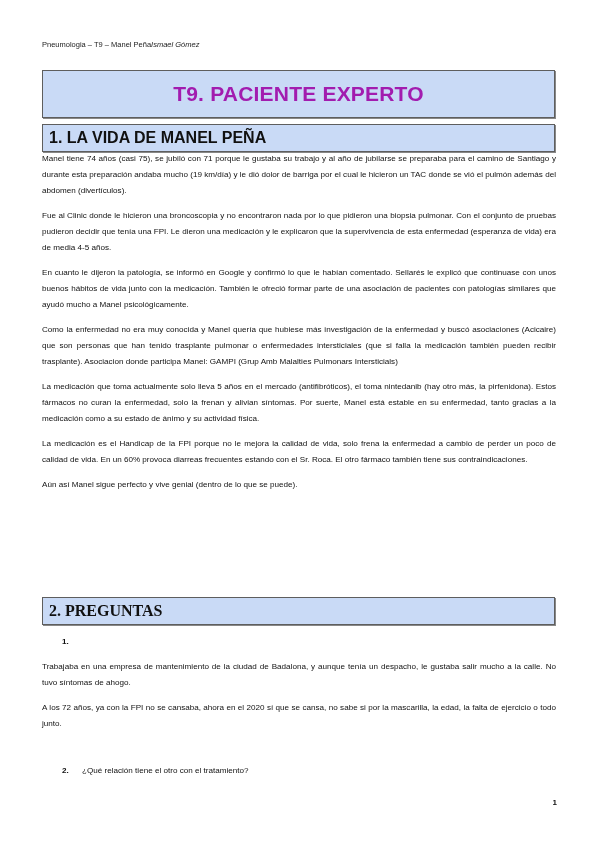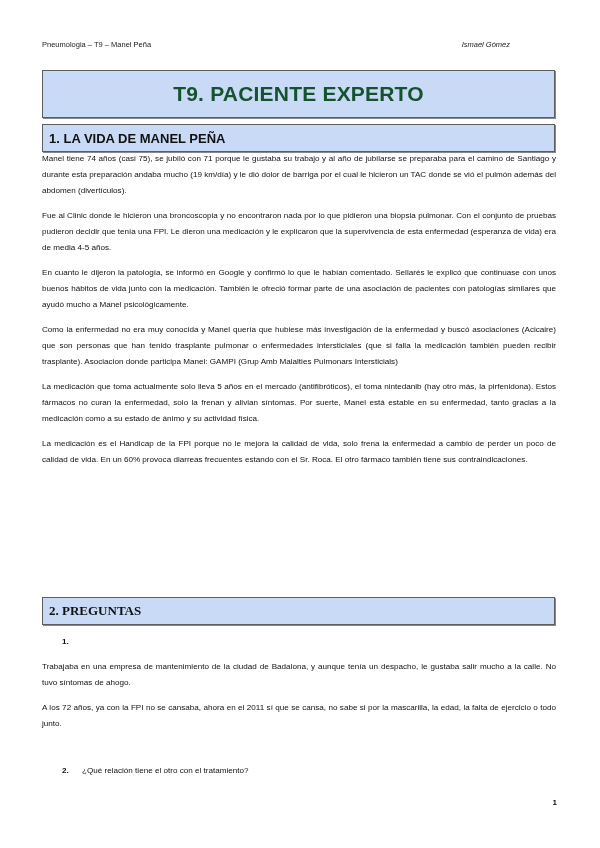--- a/index.html
+++ b/index.html
@@ -1,28 +1,28 @@
 <!DOCTYPE html>
 <html><head>
   <meta charset="utf-8">
   <style>
     html, body { margin: 0; padding: 0; background: #ffffff; }
     body { width: 600px; height: 848px; position: relative; overflow: hidden;
            font-family: "Liberation Sans", "DejaVu Sans", sans-serif; color: #111; }
     .page-header { position: absolute; top: 40px; left: 42px; right: 44px;
-                   font-size: 7.5px; display: flex; justify-content: space-between; color: #222; }
+                   font-size: 7.5px; display: flex; color: #222; }
     .page-header .right { margin-right: 46px; font-style: italic; }
     .title-box { position: absolute; left: 42px; top: 70px; width: 511px; height: 46px;
                  background: #c9daf6; border: 1.5px solid #5e5e5e; box-shadow: 1px 1px 0 #888;
                  display: flex; align-items: center; justify-content: center; }
-    .title-box h1 { margin: 0; font-size: 21px; font-weight: bold; letter-spacing: 0.2px; color: #14532d; }
+    .title-box h1 { margin: 0; font-size: 21px; font-weight: bold; letter-spacing: 0.2px; color: #a21caf; }
     .section-box { position: absolute; left: 42px; width: 511px; height: 26px;
                    background: #c9daf6; border: 1.5px solid #5e5e5e; box-shadow: 1px 1px 0 #888;
                    display: flex; align-items: center; }
-    .section-box h2 { margin: 0 16px 0 6px; font-size: 13px; font-weight: bold; color: #111; }
+    .section-box h2 { margin: 0 16px 0 6px; font-size: 16px; font-weight: bold; color: #111; }
     .content { position: absolute; left: 42px; width: 514px; font-size: 8.1px; line-height: 16px; }
     .content p { margin: 0 0 9px 0; text-align: justify; }
     .question { display: flex; font-size: 8.1px; line-height: 16px; margin: 0 0 9px 0; }
     .question .num { width: 20px; margin-left: 20px; font-weight: bold; }
     .page-number { position: absolute; right: 43px; top: 798px; font-size: 8px; font-weight: bold; }
     em { font-style: italic; }
   </style>
 </head>
 <body>
 
@@ -39,32 +39,33 @@
   <h2>1. LA VIDA DE MANEL PEÑA</h2>
 </div>
 
 <div class="content" style="top:151px;">
   <p>Manel tiene 74 años (casi 75), se jubiló con 71 porque le gustaba su trabajo y al año de jubilarse se preparaba para el camino de Santiago y durante esta preparación andaba mucho (19 km/día) y le dió dolor de barriga por el cual le hicieron un TAC donde se vió el pulmón además del abdomen (divertículos).</p>
   <p>Fue al Clinic donde le hicieron una broncoscopia y no encontraron nada por lo que pidieron una biopsia pulmonar. Con el conjunto de pruebas pudieron decidir que tenía una FPI. Le dieron una medicación y le explicaron que la supervivencia de esta enfermedad (esperanza de vida) era de media 4-5 años.</p>
   <p>En cuanto le dijeron la patología, se informó en Google y confirmó lo que le habían comentado. Sellarés le explicó que continuase con unos buenos hábitos de vida junto con la medicación. También le ofreció formar parte de una asociación de pacientes con patologías similares que ayudó mucho a Manel psicológicamente.</p>
   <p>Como la enfermedad no era muy conocida y Manel quería que hubiese más investigación de la enfermedad y buscó asociaciones (Acicaire) que son personas que han tenido trasplante pulmonar o enfermedades intersticiales (que si falla la medicación también pueden recibir trasplante). Asociacion donde participa Manel: GAMPI (Grup Amb Malalties Pulmonars Intersticials)</p>
   <p>La medicación que toma actualmente solo lleva 5 años en el mercado (antifibróticos), el toma nintedanib (hay otro más, la pirfenidona). Estos fármacos no curan la enfermedad, solo la frenan y alivian síntomas. Por suerte, Manel está estable en su enfermedad, tanto gracias a la medicación como a su estado de ánimo y su actividad física.</p>
   <p>La medicación es el Handicap de la FPI porque no le mejora la calidad de vida, solo frena la enfermedad a cambio de perder un poco de calidad de vida. En un 60% provoca diarreas frecuentes estando con el Sr. Roca.  El otro fármaco también tiene sus contraindicaciones.</p>
+  <p>Aún así Manel sigue perfecto y vive genial (dentro de lo que se puede).</p>
 </div>
 
 <div class="section-box" style="top:597px;font-family:Liberation Serif, serif;">
   <h2>2. PREGUNTAS</h2>
 </div>
 
 <div class="content" style="top:634px;">
   <div class="question">
     <span class="num">1.</span>
   </div>
   <p>Trabajaba en una empresa de mantenimiento de la ciudad de Badalona, y aunque tenía un despacho, le gustaba salir mucho a la calle. No tuvo síntomas de ahogo.</p>
-  <p>A los 72 años, ya con la FPI no se cansaba, ahora en el 2011 sí que se cansa, no sabe si por la mascarilla, la edad, la falta de ejercicio o todo junto.</p>
+  <p>A los 72 años, ya con la FPI no se cansaba, ahora en el 2020 sí que se cansa, no sabe si por la mascarilla, la edad, la falta de ejercicio o todo junto.</p>
   <div style="height:22px;"></div>
   <div class="question">
     <span class="num">2.</span>
     <span>¿Qué relación tiene el otro con el tratamiento?</span>
   </div>
 </div>
 
 <div class="page-number">1</div>
 
 </body></html>

